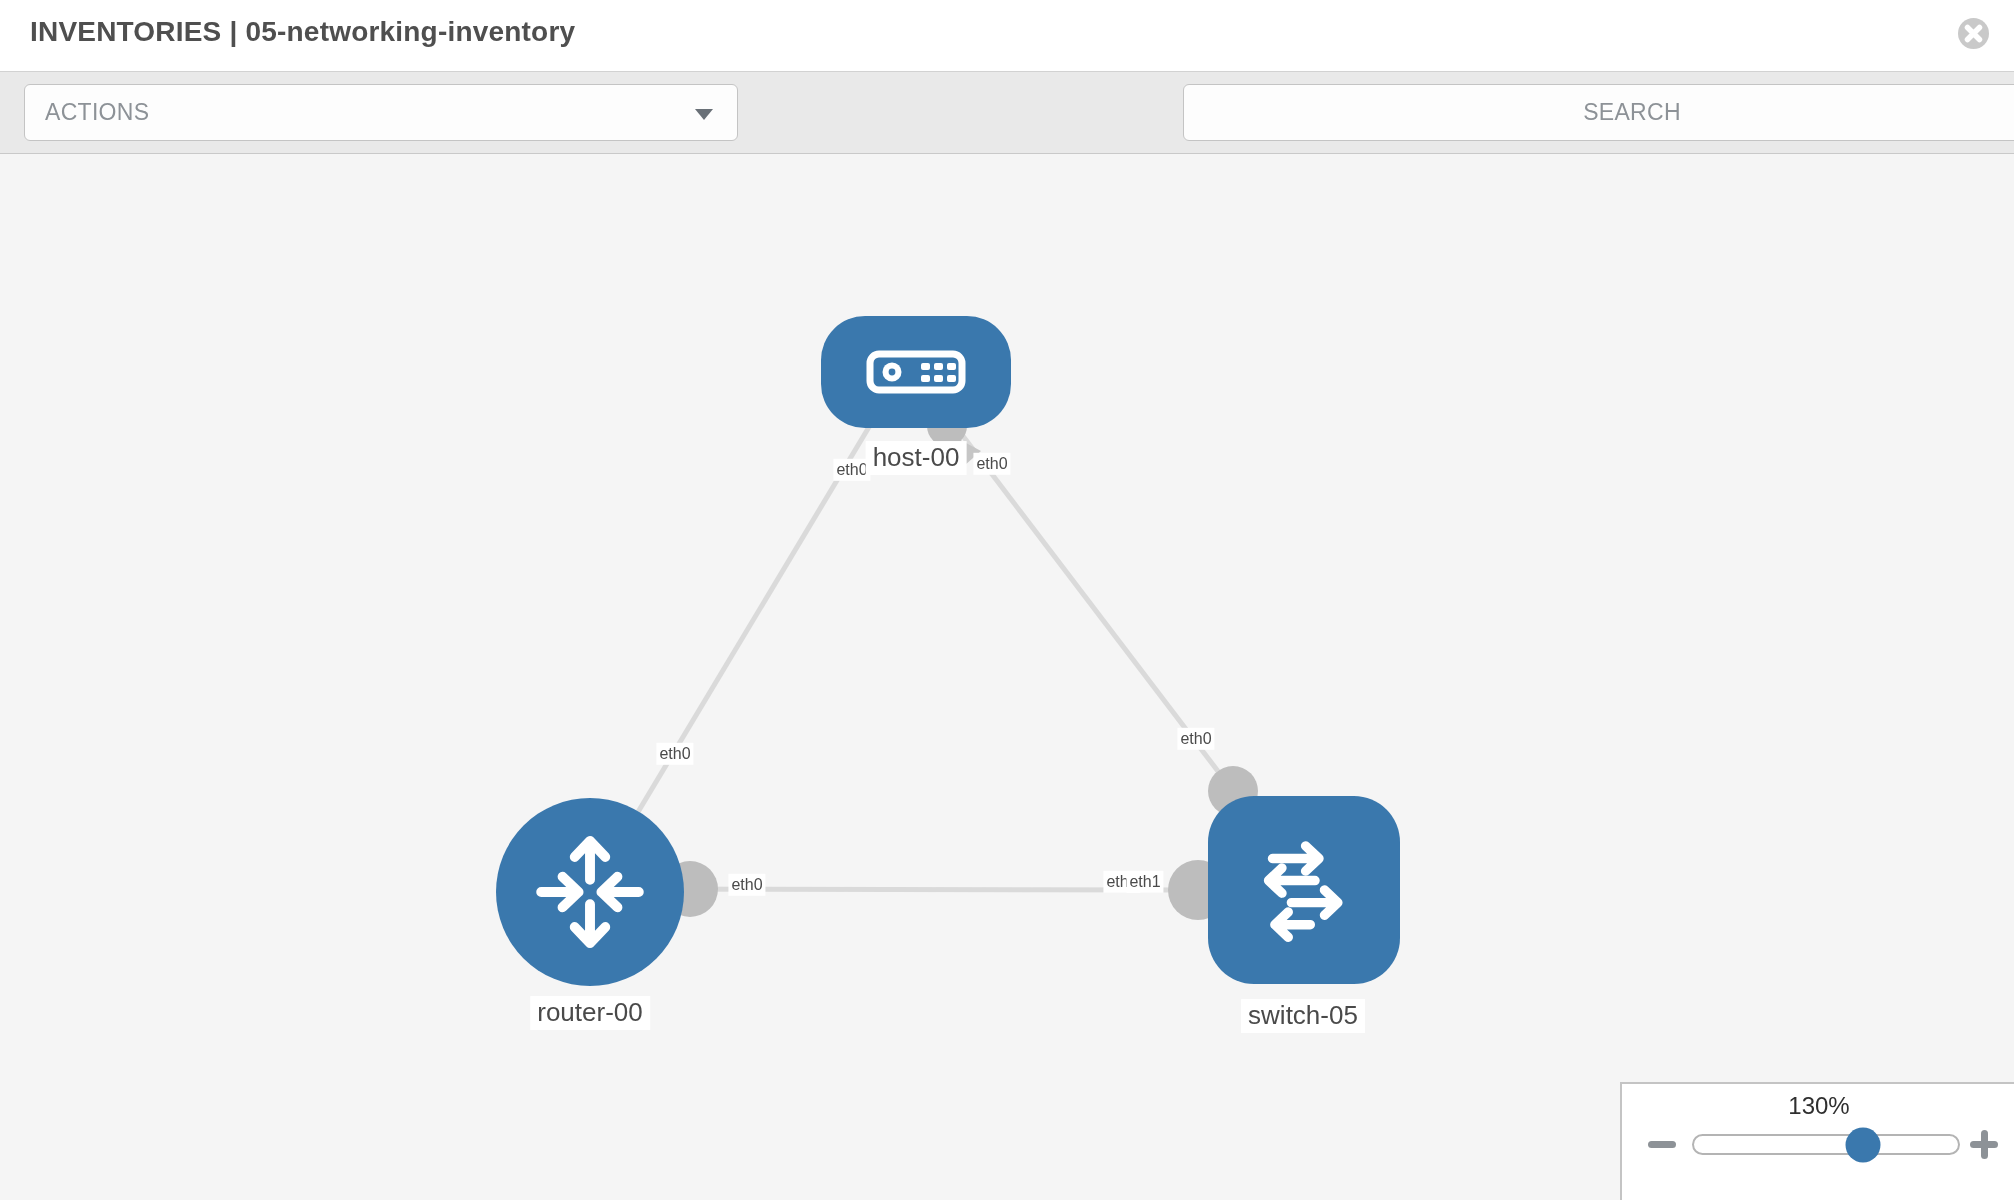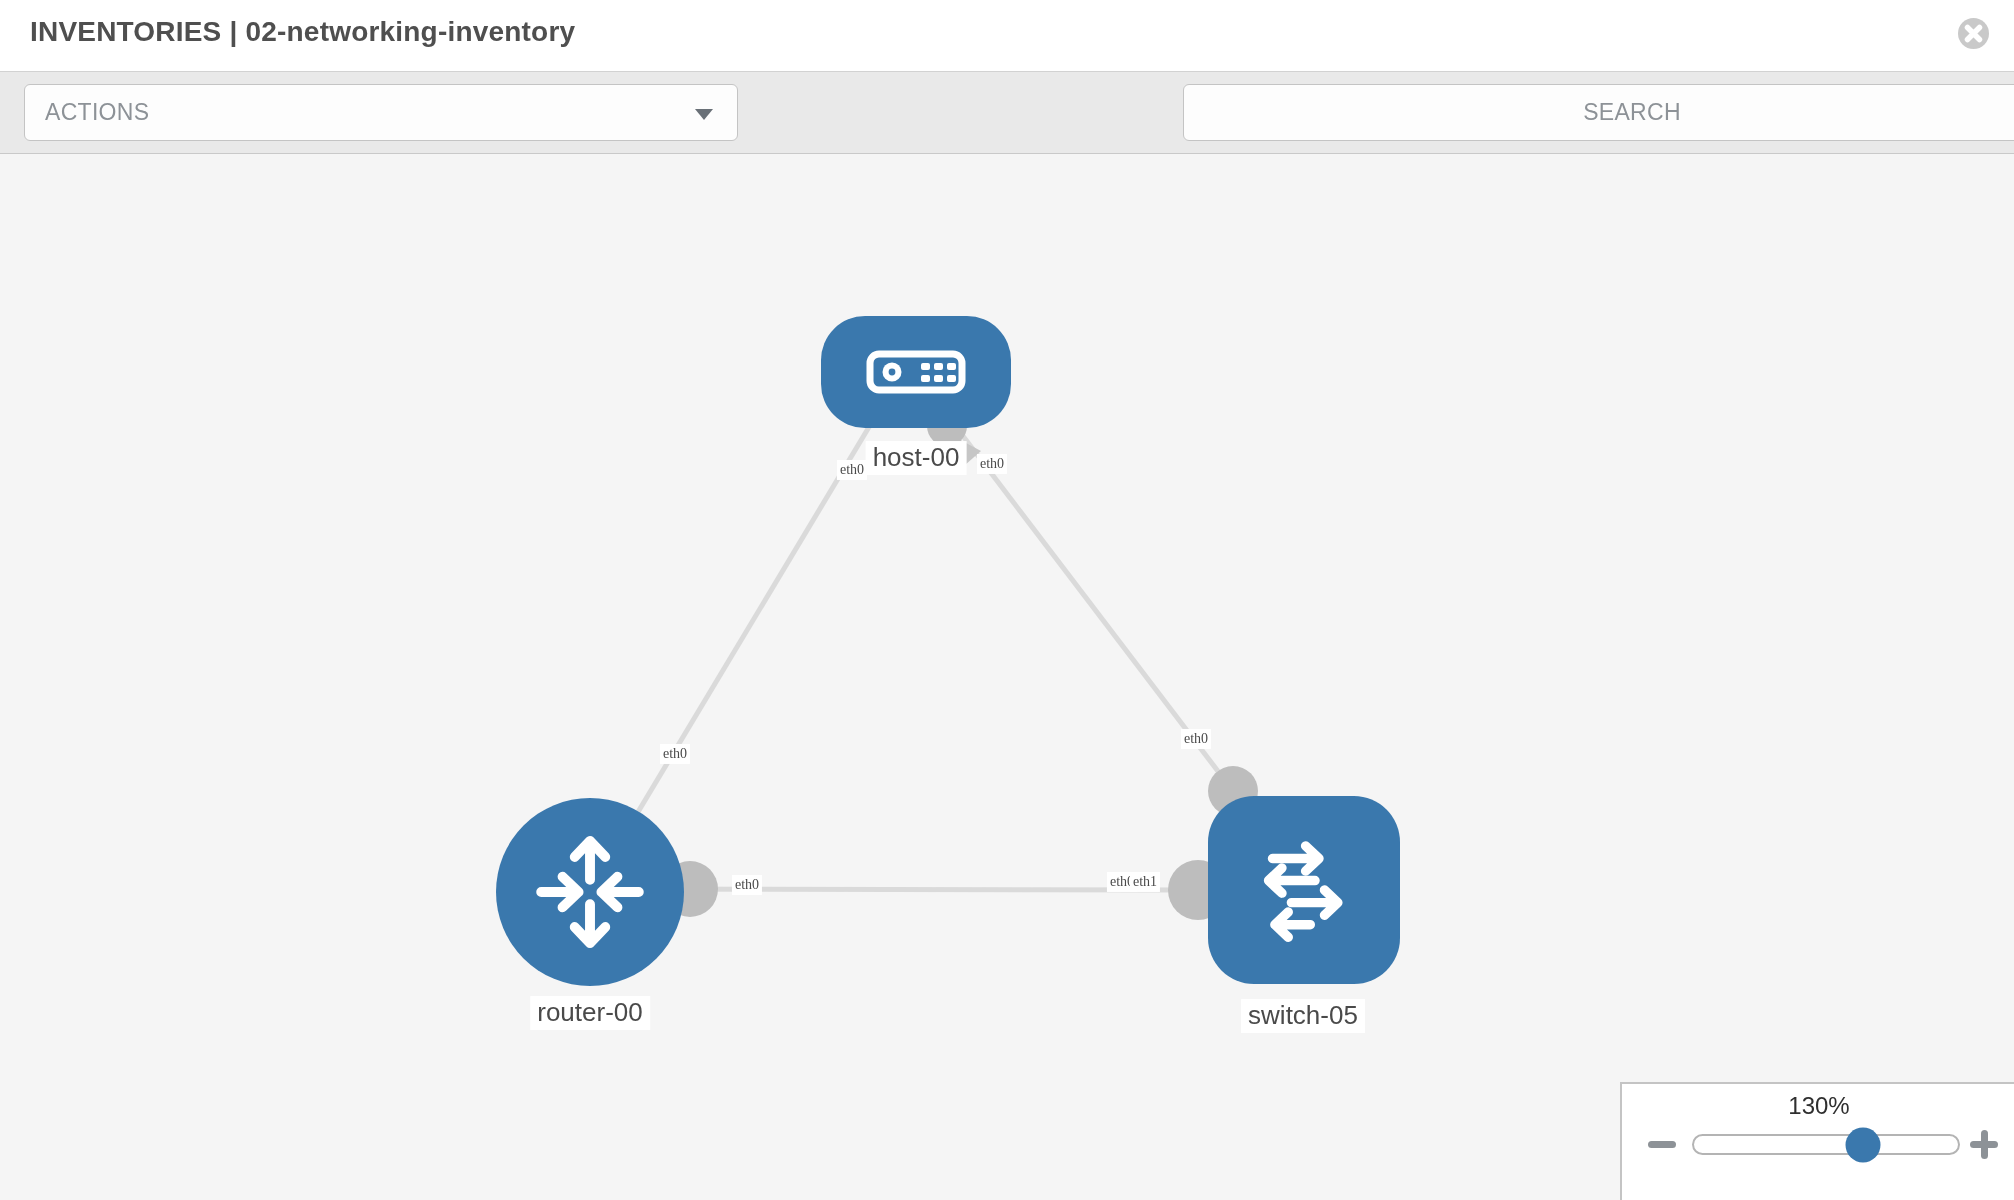--- a/index.html
+++ b/index.html
@@ -27,21 +27,21 @@
             padding:0;cursor:pointer;}
   .tool-wrench{left:1043px;}
   .tool-key{left:1113px;}
   
   .canvas{position:absolute;left:0;top:154px;width:2014px;height:1046px;background:#f5f5f5;
           overflow:hidden;}
   #topo-svg{position:absolute;left:0;top:0;}
   #labels{position:absolute;left:0;top:0;width:100%;height:100%;pointer-events:none;}
   .chip{position:absolute;transform:translate(-50%,-50%);background:#ffffff;color:#4a4a4a;
         white-space:nowrap;line-height:1.15;}
-  .chip.eth{font-size:14px;padding:2px 3px;font-family:Liberation Serif, serif;}
+  .chip.eth{font-size:16px;padding:2px 3px;}
   .chip.node-label{font-size:26px;padding:2px 7px;}
   
   .zoom-panel{position:absolute;left:1620px;top:928px;width:420px;height:150px;background:#fff;
               border:2px solid #c4c4c4;box-sizing:border-box;}
   .zoom-level{position:absolute;left:0;top:8px;width:394px;text-align:center;font-size:24px;
               color:#2f2f2f;}
   .zoom-btn{position:absolute;border:none;background:transparent;width:36px;height:36px;
             padding:0;cursor:pointer;top:42px;}
   .zoom-out{left:22px;}
   .zoom-in{left:344px;}
@@ -51,21 +51,21 @@
          background:#8d9297;}
   .slider-track{position:absolute;left:70px;top:50px;width:268px;height:21px;background:#fff;
                 border:2px solid #b4b4b4;border-radius:12px;box-sizing:border-box;cursor:pointer;}
   .slider-thumb{position:absolute;top:50%;width:35px;height:35px;border-radius:50%;
                 background:#3a78ad;transform:translate(-50%,-50%);cursor:grab;}
 </style>
 </head>
 <body>
 
 <div class="hdr">
-  <h1>INVENTORIES | 02-networking-inventory</h1>
+  <h1>INVENTORIES | 05-networking-inventory</h1>
   <button class="close-btn">
     <svg width="33" height="33" viewBox="0 0 33 33">
       <circle cx="16.5" cy="16.5" r="15.5" fill="#c9c9c9"></circle>
       <path d="M10.5,10.5 L22.5,22.5 M22.5,10.5 L10.5,22.5" stroke="#fff" stroke-width="5.5" stroke-linecap="round"></path>
     </svg>
   </button>
 </div>
 
 <div class="tbar">
   <div class="select sel-actions">

